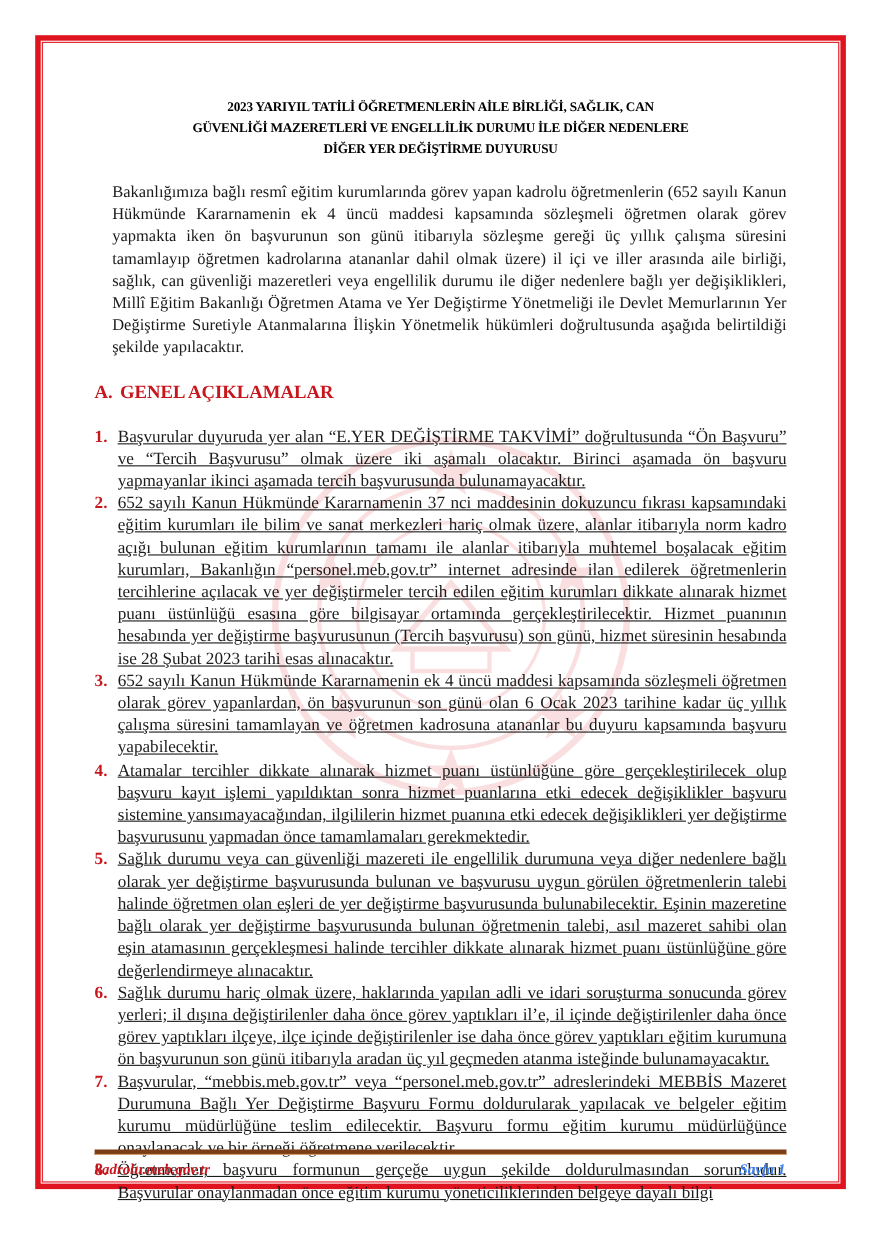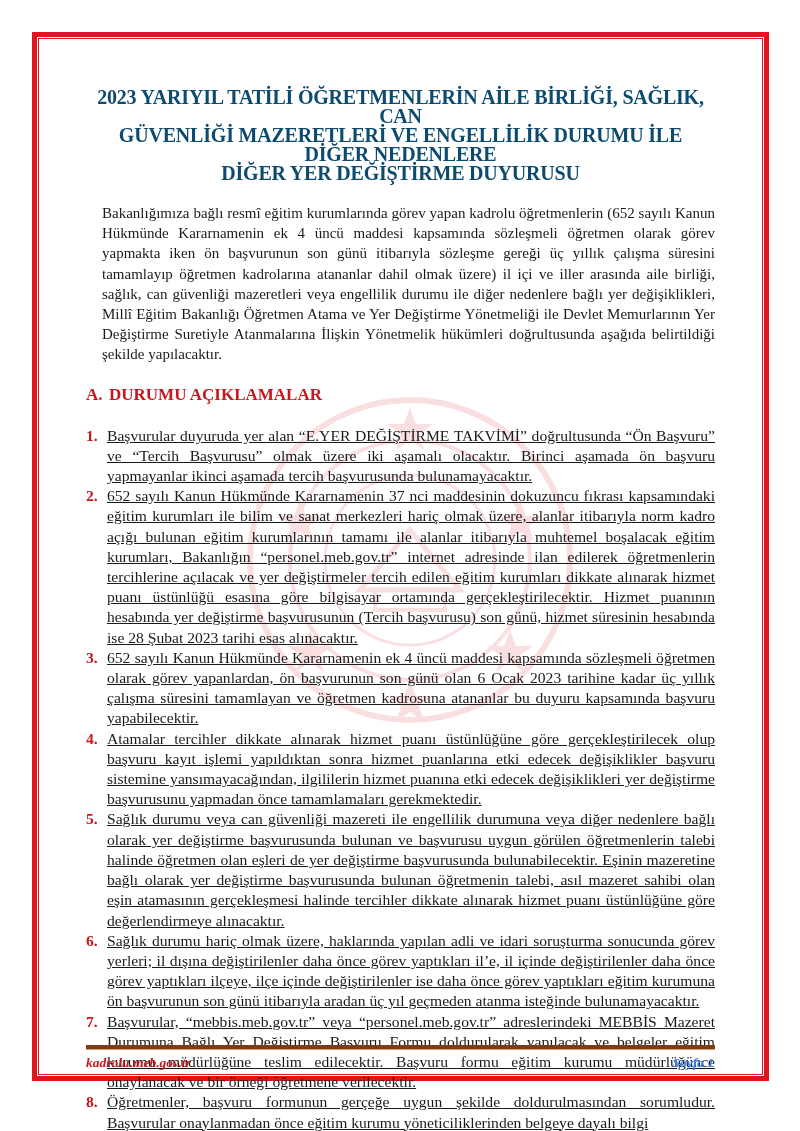--- a/index.html
+++ b/index.html
@@ -1,21 +1,21 @@
 <!DOCTYPE html>
 <html><head>
 <meta charset="utf-8">
 <style>
   html, body { margin: 0; padding: 0; background: #ffffff; }
   body { width: 800px; height: 1131px; position: relative; overflow: hidden; font-family: "Liberation Serif", serif; color: #1a1a1a; }
   .page-border-outer { position: absolute; left: 32px; top: 32px; width: 737px; height: 1049px; border: 5px solid #e0141e; box-sizing: border-box; }
   .page-border-inner { position: absolute; left: 38px; top: 38px; width: 725px; height: 1037px; border: 1px solid #e0141e; box-sizing: border-box; }
   .watermark { position: absolute; left: 240px; top: 390px; width: 340px; height: 340px; opacity: 0.13; pointer-events: none; }
   .content { position: absolute; left: 86px; top: 88px; width: 629px; }
-  .title { color: #0c4a6e; font-weight: bold; font-size: 20px; line-height: 19px; text-align: center; margin: 0; letter-spacing: -0.2px; }
+  .title { color: #000000; font-weight: bold; font-size: 12px; line-height: 19px; text-align: center; margin: 0; letter-spacing: -0.2px; }
   .intro { font-size: 15px; line-height: 20.2px; text-align: justify; margin: 20px 0 0 16px; }
   .section-heading { color: #c8161d; font-weight: bold; font-size: 17px; margin: 20px 0 0 0; display: flex; }
   .section-heading .letter { width: 23px; }
   .list { margin: 21px 0 0 0; padding: 0; list-style: none; }
   .list li { display: flex; font-size: 15.6px; line-height: 20.2px; }
   .list .num { color: #c8161d; font-weight: bold; width: 21px; flex-shrink: 0; }
   .list .txt { text-align: justify; flex: 1; text-decoration: underline; }
   .footer-rule { position: absolute; left: 86px; top: 1045px; width: 629px; height: 4px; background: #7a3d14; border-bottom: 1px solid #d59a6a; }
   .footer-left { position: absolute; left: 86px; top: 1055px; color: #c8161d; font-style: italic; font-weight: bold; font-size: 13.5px; }
   .footer-right { position: absolute; right: 86px; top: 1055px; color: #3b82f6; font-style: italic; font-weight: bold; font-size: 13.5px; }
@@ -46,21 +46,21 @@
   <h1 class="title">
     <div>2023 YARIYIL TATİLİ ÖĞRETMENLERİN AİLE BİRLİĞİ, SAĞLIK, CAN</div>
     <div>GÜVENLİĞİ MAZERETLERİ VE ENGELLİLİK DURUMU İLE DİĞER NEDENLERE</div>
     <div>DİĞER YER DEĞİŞTİRME DUYURUSU</div>
   </h1>
 
   <p class="intro">Bakanlığımıza bağlı resmî eğitim kurumlarında görev yapan kadrolu öğretmenlerin (652 sayılı Kanun Hükmünde Kararnamenin ek 4 üncü maddesi kapsamında sözleşmeli öğretmen olarak görev yapmakta iken ön başvurunun son günü itibarıyla sözleşme gereği üç yıllık çalışma süresini tamamlayıp öğretmen kadrolarına atananlar dahil olmak üzere) il içi ve iller arasında aile birliği, sağlık, can güvenliği mazeretleri veya engellilik durumu ile diğer nedenlere bağlı yer değişiklikleri, Millî Eğitim Bakanlığı Öğretmen Atama ve Yer Değiştirme Yönetmeliği ile Devlet Memurlarının Yer Değiştirme Suretiyle Atanmalarına İlişkin Yönetmelik hükümleri doğrultusunda aşağıda belirtildiği şekilde yapılacaktır.</p>
 
   <div class="section-heading">
     <span class="letter">A.</span>
-    <span>DURUMU AÇIKLAMALAR</span>
+    <span>GENEL AÇIKLAMALAR</span>
   </div>
 
   <ol class="list">
     <li>
       <span class="num">1.</span>
       <span class="txt">Başvurular duyuruda yer alan “E.YER DEĞİŞTİRME TAKVİMİ” doğrultusunda “Ön Başvuru” ve “Tercih Başvurusu” olmak üzere iki aşamalı olacaktır. Birinci aşamada ön başvuru yapmayanlar ikinci aşamada tercih başvurusunda bulunamayacaktır.</span>
     </li>
     <li>
       <span class="num">2.</span>
       <span class="txt">652 sayılı Kanun Hükmünde Kararnamenin 37 nci maddesinin dokuzuncu fıkrası kapsamındaki eğitim kurumları ile bilim ve sanat merkezleri hariç olmak üzere, alanlar itibarıyla norm kadro açığı bulunan eğitim kurumlarının tamamı ile alanlar itibarıyla muhtemel boşalacak eğitim kurumları, Bakanlığın “personel.meb.gov.tr” internet adresinde ilan edilerek öğretmenlerin tercihlerine açılacak ve yer değiştirmeler tercih edilen eğitim kurumları dikkate alınarak hizmet puanı üstünlüğü esasına göre bilgisayar ortamında gerçekleştirilecektir. Hizmet puanının hesabında yer değiştirme başvurusunun (Tercih başvurusu) son günü, hizmet süresinin hesabında ise 28 Şubat 2023 tarihi esas alınacaktır.</span>

